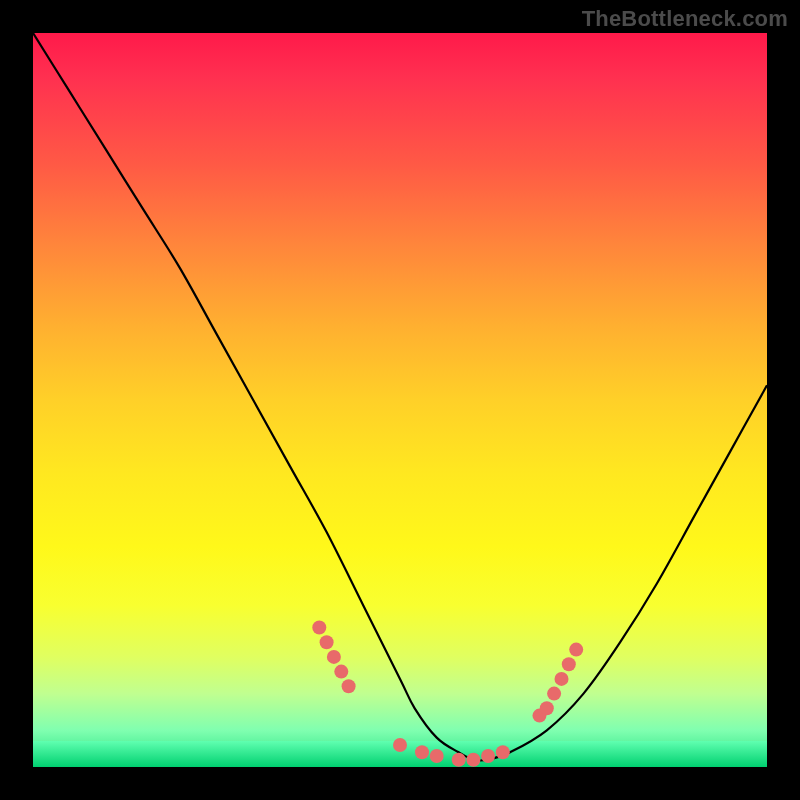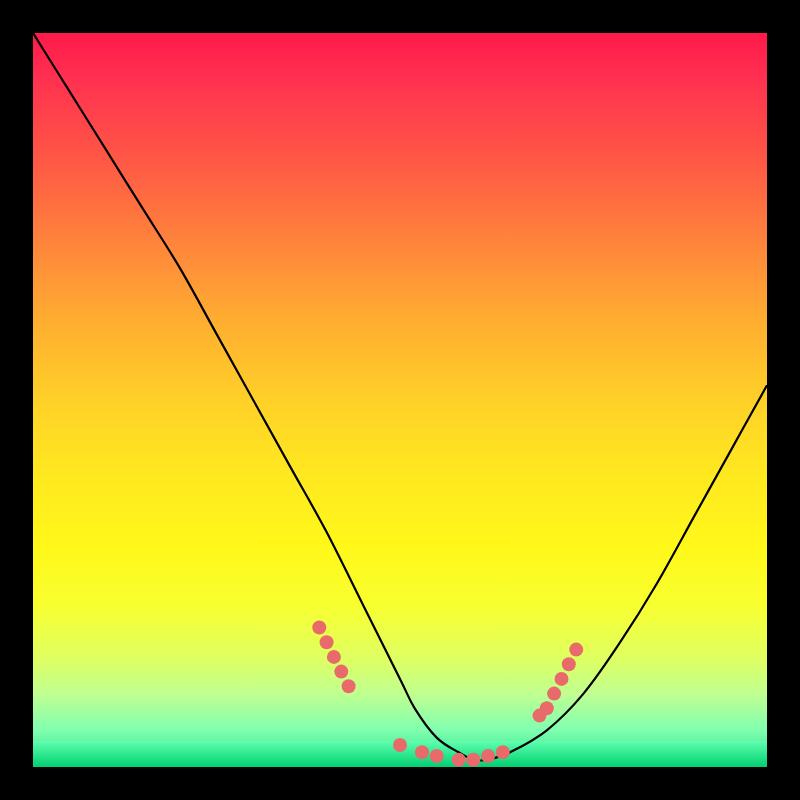--- a/index.html
+++ b/index.html
@@ -59,20 +59,21 @@
   }
   .dot {
     fill: #e86a6a;
     stroke: none;
   }
 </style>
 </head>
 <body>
 
 <div class="container">
+  <div class="watermark">TheBottleneck.com</div>
   <div class="plot-area">
     <div class="green-band"></div>
     <svg class="curve" viewBox="0 0 734 734">
       <path id="main-curve" fill="none" stroke="#000" stroke-width="2.2" d="M0.0,0.0 C6.1,9.8 24.5,39.1 36.7,58.7 C48.9,78.3 61.2,97.9 73.4,117.4 C85.6,137.0 97.9,156.6 110.1,176.2 C122.3,195.7 134.6,214.1 146.8,234.9 C159.0,255.7 171.3,278.9 183.5,300.9 C195.7,323.0 208.0,345.0 220.2,367.0 C232.4,389.0 244.7,411.0 256.9,433.1 C269.1,455.1 281.4,475.9 293.6,499.1 C305.8,522.4 318.1,548.1 330.3,572.5 C342.5,597.0 358.4,628.8 367.0,645.9 C375.6,663.0 375.6,665.5 381.7,675.3 C387.8,685.1 396.4,697.3 403.7,704.6 C411.0,712.0 419.6,715.7 425.7,719.3 C431.8,723.0 435.5,725.4 440.4,726.7 C445.3,727.9 449.0,727.9 455.1,726.7 C461.2,725.4 467.3,724.2 477.1,719.3 C486.9,714.4 501.6,707.1 513.8,697.3 C526.0,687.5 538.3,675.3 550.5,660.6 C562.7,645.9 575.0,627.6 587.2,609.2 C599.4,590.9 611.7,571.3 623.9,550.5 C636.1,529.7 648.4,506.5 660.6,484.4 C672.8,462.4 685.1,440.4 697.3,418.4 C709.5,396.4 727.9,363.3 734.0,352.3"></path>
       <g id="dots">
           <circle cx="286.3" cy="594.5" r="7" class="dot"></circle>
           <circle cx="293.6" cy="609.2" r="7" class="dot"></circle>
           <circle cx="300.9" cy="623.9" r="7" class="dot"></circle>
           <circle cx="308.3" cy="638.6" r="7" class="dot"></circle>
           <circle cx="315.6" cy="653.3" r="7" class="dot"></circle>

